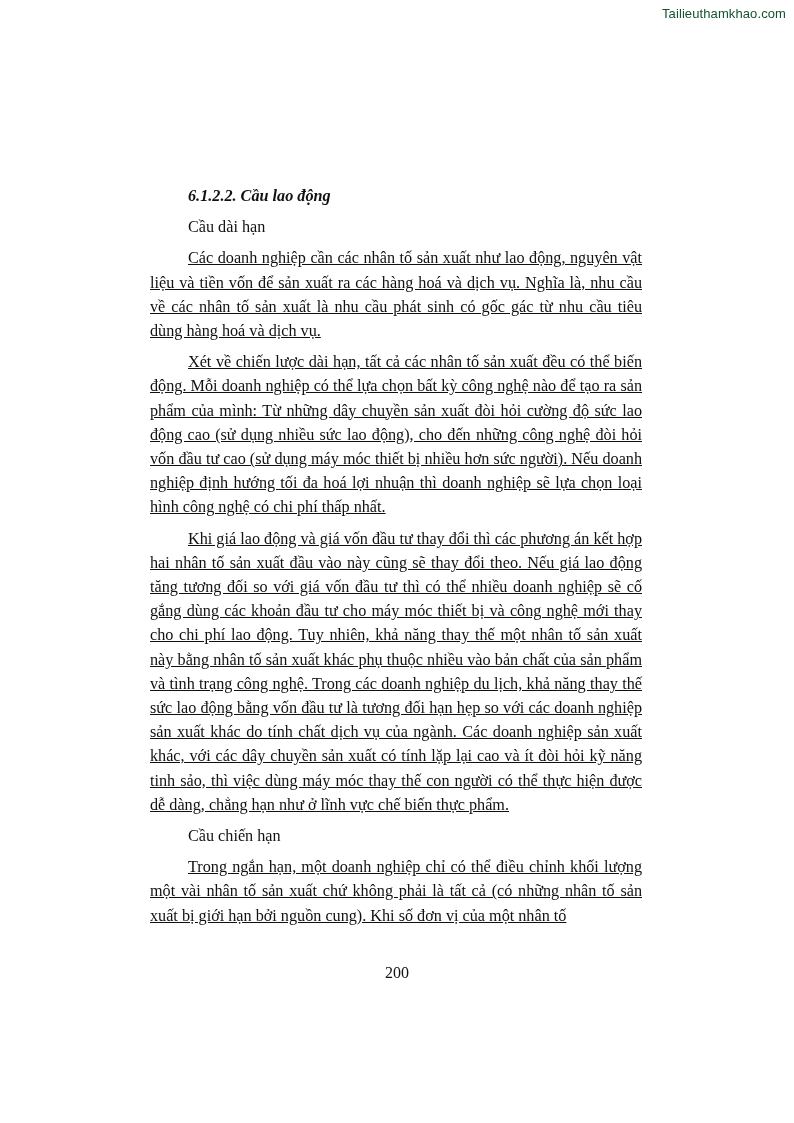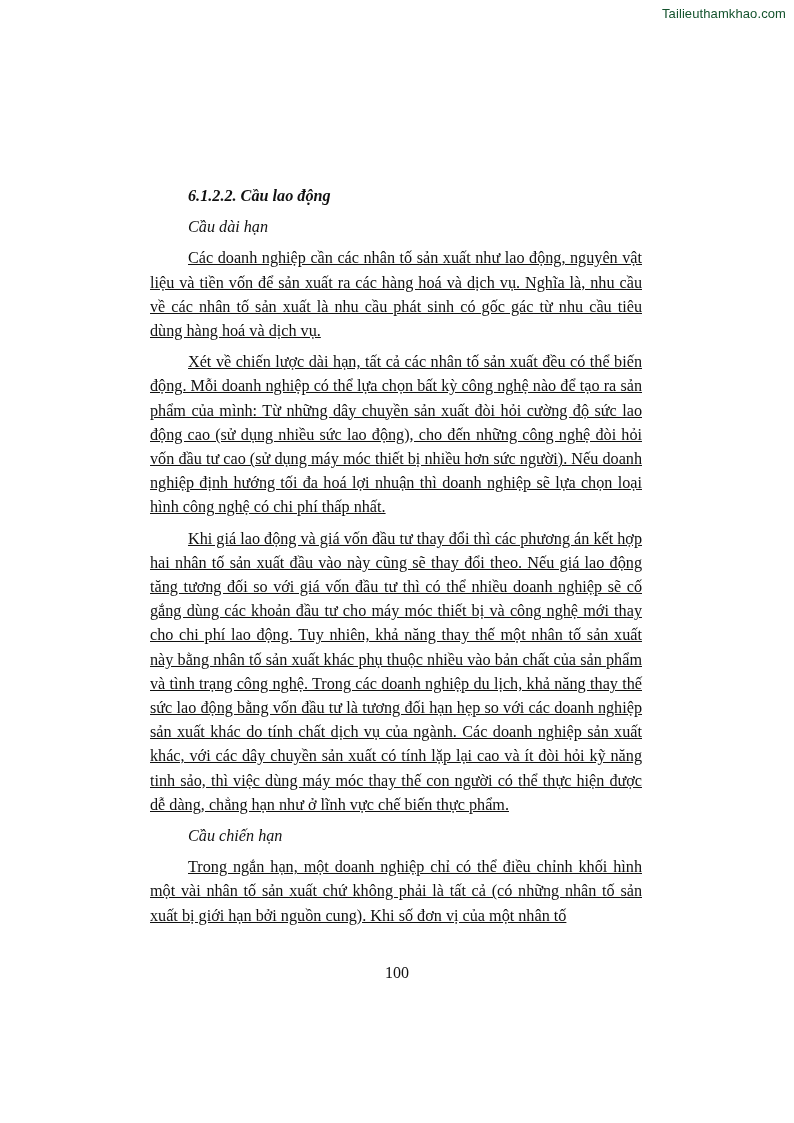--- a/index.html
+++ b/index.html
@@ -31,21 +31,20 @@
       width: 492px;
       font-size: 16.2px;
       line-height: 24.2px;
     }
     .section-heading {
       font-weight: bold;
       font-style: italic;
       margin: 0 0 7px 38px;
     }
     .subheading {
-      font-style: italic;
       margin: 0 0 7px 38px;
     }
     .para {
       text-align: justify;
       text-indent: 38px;
       margin: 0 0 7px 0;
       text-decoration: underline;
     }
     .page-number {
       position: absolute;
@@ -63,16 +62,16 @@
 
 <div class="page-body">
   <div class="section-heading">6.1.2.2. Cầu lao động</div>
 
   <div class="subheading">Cầu dài hạn</div>
   <p class="para">Các doanh nghiệp cần các nhân tố sản xuất như lao động, nguyên vật liệu và tiền vốn để sản xuất ra các hàng hoá và dịch vụ. Nghĩa là, nhu cầu về các nhân tố sản xuất là nhu cầu phát sinh có gốc gác từ nhu cầu tiêu dùng hàng hoá và dịch vụ.</p>
   <p class="para">Xét về chiến lược dài hạn, tất cả các nhân tố sản xuất đều có thể biến động. Mỗi doanh nghiệp có thể lựa chọn bất kỳ công nghệ nào để tạo ra sản phẩm của mình: Từ những dây chuyền sản xuất đòi hỏi cường độ sức lao động cao (sử dụng nhiều sức lao động), cho đến những công nghệ đòi hỏi vốn đầu tư cao (sử dụng máy móc thiết bị nhiều hơn sức người). Nếu doanh nghiệp định hướng tối đa hoá lợi nhuận thì doanh nghiệp sẽ lựa chọn loại hình công nghệ có chi phí thấp nhất.</p>
   <p class="para">Khi giá lao động và giá vốn đầu tư thay đổi thì các phương án kết hợp hai nhân tố sản xuất đầu vào này cũng sẽ thay đổi theo. Nếu giá lao động tăng tương đối so với giá vốn đầu tư thì có thể nhiều doanh nghiệp sẽ cố gắng dùng các khoản đầu tư cho máy móc thiết bị và công nghệ mới thay cho chi phí lao động. Tuy nhiên, khả năng thay thế một nhân tố sản xuất này bằng nhân tố sản xuất khác phụ thuộc nhiều vào bản chất của sản phẩm và tình trạng công nghệ. Trong các doanh nghiệp du lịch, khả năng thay thế sức lao động bằng vốn đầu tư là tương đối hạn hẹp so với các doanh nghiệp sản xuất khác do tính chất dịch vụ của ngành. Các doanh nghiệp sản xuất khác, với các dây chuyền sản xuất có tính lặp lại cao và ít đòi hỏi kỹ năng tinh sảo, thì việc dùng máy móc thay thế con người có thể thực hiện được dễ dàng, chẳng hạn như ở lĩnh vực chế biến thực phẩm.</p>
 
   <div class="subheading">Cầu chiến hạn</div>
-  <p class="para">Trong ngắn hạn, một doanh nghiệp chỉ có thể điều chỉnh khối hình một vài nhân tố sản xuất chứ không phải là tất cả (có những nhân tố sản xuất bị giới hạn bởi nguồn cung). Khi số đơn vị của một nhân tố</p>
+  <p class="para">Trong ngắn hạn, một doanh nghiệp chỉ có thể điều chỉnh khối lượng một vài nhân tố sản xuất chứ không phải là tất cả (có những nhân tố sản xuất bị giới hạn bởi nguồn cung). Khi số đơn vị của một nhân tố</p>
 </div>
 
-<div class="page-number">100</div>
+<div class="page-number">200</div>
 
 </body></html>

